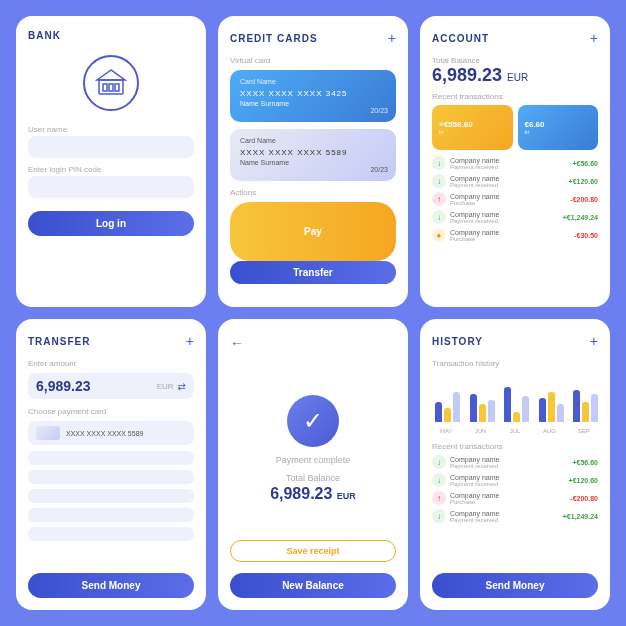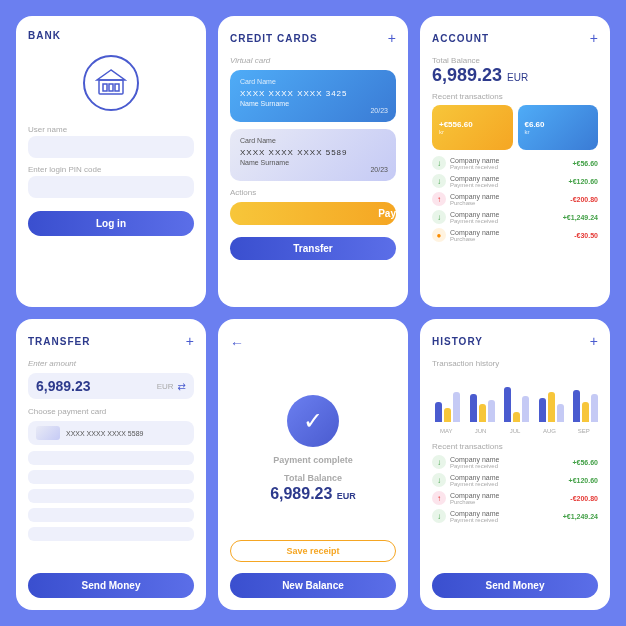--- a/index.html
+++ b/index.html
@@ -79,21 +79,21 @@
       padding: 7px 0;
       font-size: 10px;
       font-weight: 600;
       width: 100%;
       margin-top: 6px;
       cursor: pointer;
       text-align: center;
     }
 
     
-    .virtual-label { font-size: 8px; color: #aaa; margin-bottom: 5px; font-style: italic; }
+    .virtual-label { font-size: 8px; color: #aaa; margin-bottom: 5px; }
     .cc-card {
       border-radius: 10px;
       padding: 8px 10px;
       margin-bottom: 7px;
       position: relative;
       min-height: 52px;
     }
     .cc-card.blue { background: linear-gradient(135deg, #4facf7, #3a7bd5); }
     .cc-card.bank { background: linear-gradient(135deg, #e8eaf6, #c5caf5); }
     .cc-card-label { font-size: 7px; color: rgba(255,255,255,0.8); }
@@ -102,28 +102,28 @@
     .cc-card.bank .cc-number { color: #333; }
     .cc-name { font-size: 7px; color: rgba(255,255,255,0.9); }
     .cc-card.bank .cc-name { color: #555; }
     .cc-exp { font-size: 7px; color: rgba(255,255,255,0.8); position: absolute; right: 8px; bottom: 8px; }
     .cc-card.bank .cc-exp { color: #555; }
     .actions-label { font-size: 8px; color: #aaa; margin-bottom: 5px; }
     .btn-pay {
       background: linear-gradient(90deg, #f7c63a, #f5a623);
       border: none;
       border-radius: 20px;
-      padding: 6px 0;
+      padding: 24px 0;
       font-size: 10px;
       font-weight: 600;
       color: #fff;
       width: 100%;
-      margin-bottom: 12px;
+      margin-bottom: 0;
       cursor: pointer;
-      text-align: right;
+      text-align: center;
     }
     .btn-transfer {
       background: linear-gradient(90deg, #3a4fcf, #5b6ee8);
       border: none;
       border-radius: 20px;
       padding: 6px 0;
       font-size: 10px;
       font-weight: 600;
       color: #fff;
       width: 100%;
@@ -217,21 +217,21 @@
     }
     .check-circle {
       width: 52px; height: 52px;
       border-radius: 50%;
       background: linear-gradient(135deg, #6b7ff0, #4a5bcf);
       display: flex; align-items: center; justify-content: center;
       font-size: 24px;
       color: #fff;
       margin-bottom: 8px;
     }
-    .payment-complete-label { font-size: 9px; color: #aaa; margin-bottom: 2px; font-weight: bold; }
+    .payment-complete-label { font-size: 9px; color: #aaa; margin-bottom: 2px; }
     .payment-balance { font-size: 16px; font-weight: 700; color: #2d3a8c; margin-bottom: 2px; }
     .payment-currency-small { font-size: 9px; color: #2d3a8c; }
     .btn-outline {
       border: 1.5px solid #f5a623;
       border-radius: 20px;
       padding: 5px 0;
       font-size: 9px;
       font-weight: 600;
       color: #f5a623;
       width: 100%;

